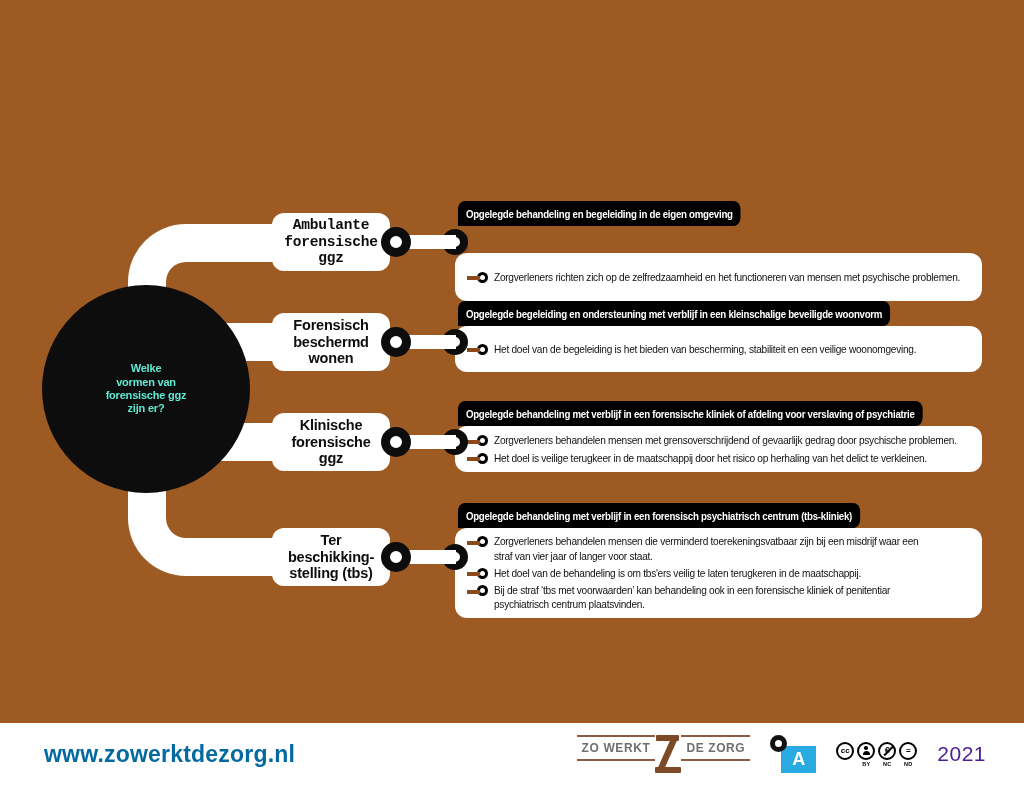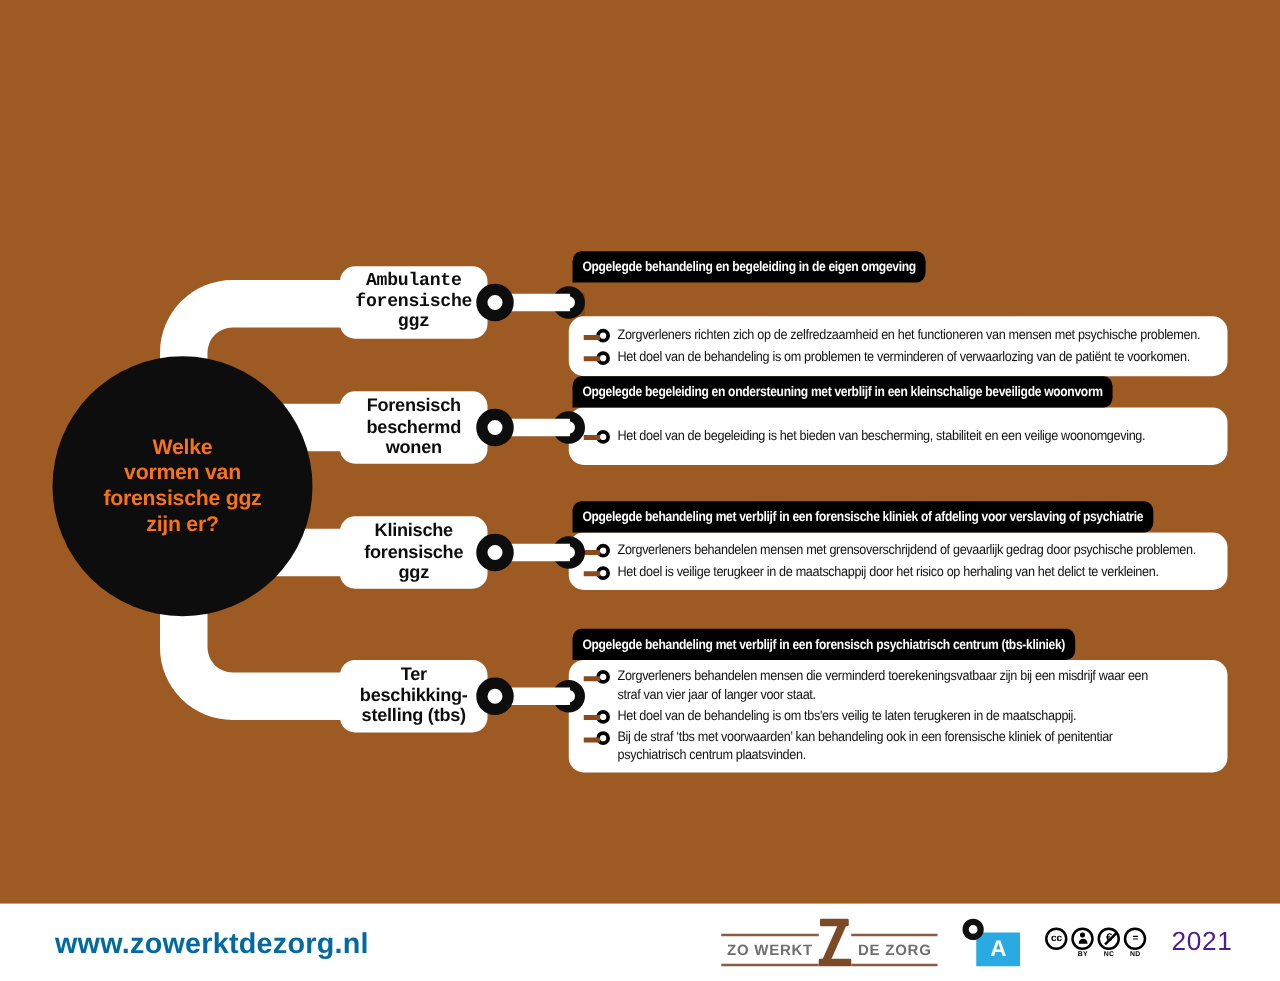--- a/index.html
+++ b/index.html
@@ -15,21 +15,21 @@
     border-left:38px solid #fff;border-top:38px solid #fff;border-bottom:38px solid #fff;
     border-radius:58px 0 0 58px;z-index:1;
   }
   .spine-bar{position:absolute;left:150px;width:160px;height:38px;background:#fff;z-index:1;}
   
   .circle{
     position:absolute;left:42px;top:285px;width:208px;height:208px;border-radius:50%;
     background:#0d0d0d;z-index:2;display:flex;align-items:center;justify-content:center;
   }
   .circle-text{
-    color:#f97316;font-size:17px;font-weight:bold;text-align:center;line-height:1.22;
+    color:#5eead4;font-size:11px;font-weight:bold;text-align:center;line-height:1.22;
     white-space:pre-line;letter-spacing:-0.2px;
   }
   
   .label-box{
     position:absolute;left:272px;width:118px;height:58px;background:#fff;border-radius:12px;
     z-index:3;display:flex;align-items:center;justify-content:center;text-align:center;
   }
   .box-label{font-size:14.5px;font-weight:bold;color:#0d0d0d;line-height:1.16;white-space:pre-line;letter-spacing:-0.2px;}
   .box-ring{
     position:absolute;left:381px;width:30px;height:30px;border:9px solid #0d0d0d;border-radius:50%;
@@ -65,21 +65,21 @@
     position:absolute;left:-13px;width:26px;height:26px;border:8px solid #0d0d0d;border-radius:50%;
     background:#fff;z-index:5;
   }
   
   .footer{
     position:absolute;left:0;top:723px;width:1024px;height:62px;background:#fff;
     display:flex;align-items:center;justify-content:space-between;padding:0 38px 0 44px;
   }
   .site{font-size:23px;font-weight:bold;color:#0369a1;letter-spacing:0.2px;}
   .footer-right{display:flex;align-items:center;gap:20px;}
-  .logo{display:flex;align-items:flex-end;margin-left:44px;}
+  .logo{display:flex;align-items:flex-start;margin-left:44px;}
   .logo-side{
     border-top:2px solid #8a5c44;border-bottom:2px solid #8a5c44;padding:4px 5px;
     color:#706f6f;font-size:12px;font-weight:bold;letter-spacing:0.6px;white-space:nowrap;
   }
   .z2{position:relative;width:30px;height:38px;margin:0 -2px;z-index:2;}
   .z2 .t{position:absolute;top:0;left:3px;width:23px;height:6px;background:#7d4a28;border-radius:1px;}
   .z2 .d{position:absolute;top:4px;left:11px;width:7px;height:30px;background:#7d4a28;transform:skewX(-24deg);}
   .z2 .b{position:absolute;bottom:0;left:2px;width:26px;height:6px;background:#7d4a28;border-radius:1px;}
   .amark{position:relative;width:46px;height:38px;}
   .ablue{
@@ -126,24 +126,20 @@
   <div class="box-ring" style="top:227px;"></div>
   <div class="conn-band" style="top:235px;"></div>
   <div class="panel" style="top:201px;">
     <div class="panel-header">
       <span class="hdr-text">Opgelegde behandeling en begeleiding in de eigen omgeving</span>
     </div>
     <div class="panel-body" style="height:48px;margin-top:27px;">
       <div class="row">
         <span class="bring"></span>
         <span class="btext">Zorgverleners richten zich op de zelfredzaamheid en het functioneren van mensen met psychische problemen.</span>
-      </div>
-      <div class="row">
-        <span class="bring"></span>
-        <span class="btext">Het doel van de behandeling is om problemen te verminderen of verwaarlozing van de patiënt te voorkomen.</span>
       </div>
     </div>
     <div class="bracket" style="top:33px;height:19px;"></div>
     <div class="panel-ring" style="top:28px;"></div>
   </div>
 
   <div class="label-box" style="top:313px;">
     <span class="box-label">Forensisch
 beschermd
 wonen</span>

